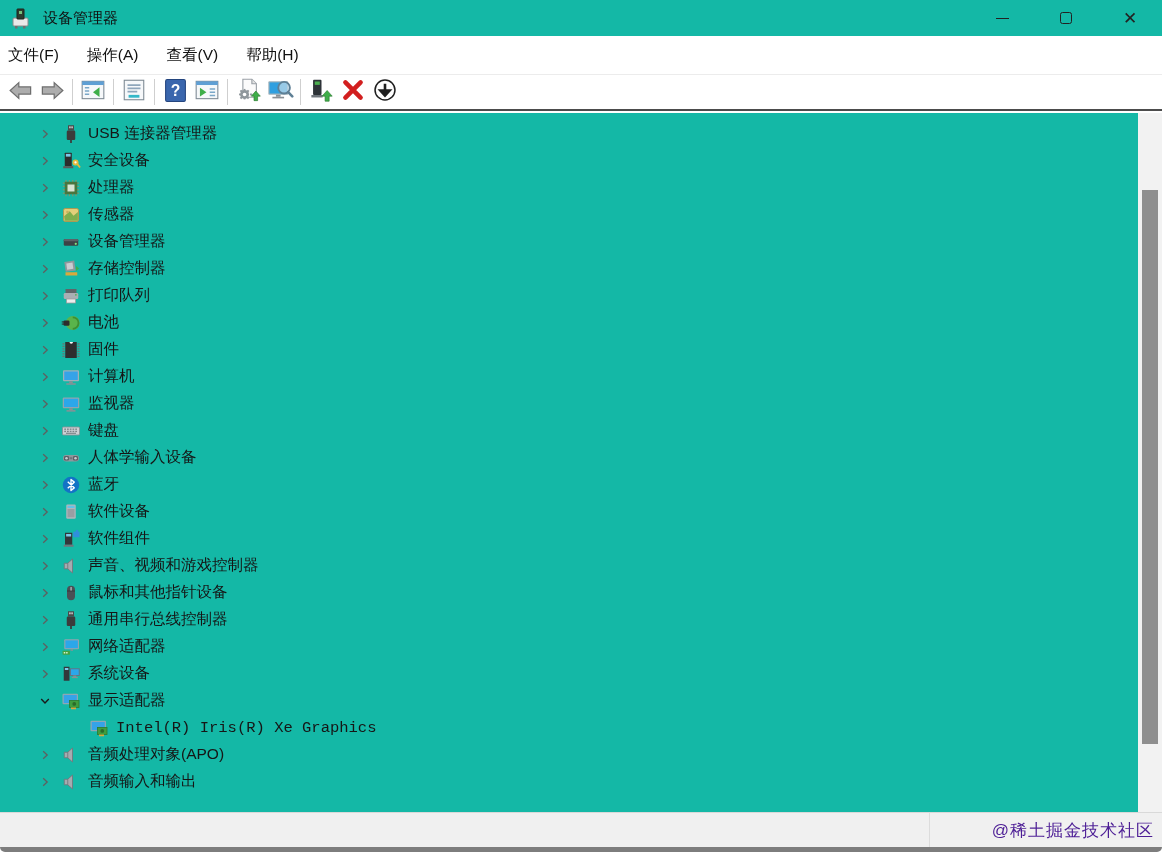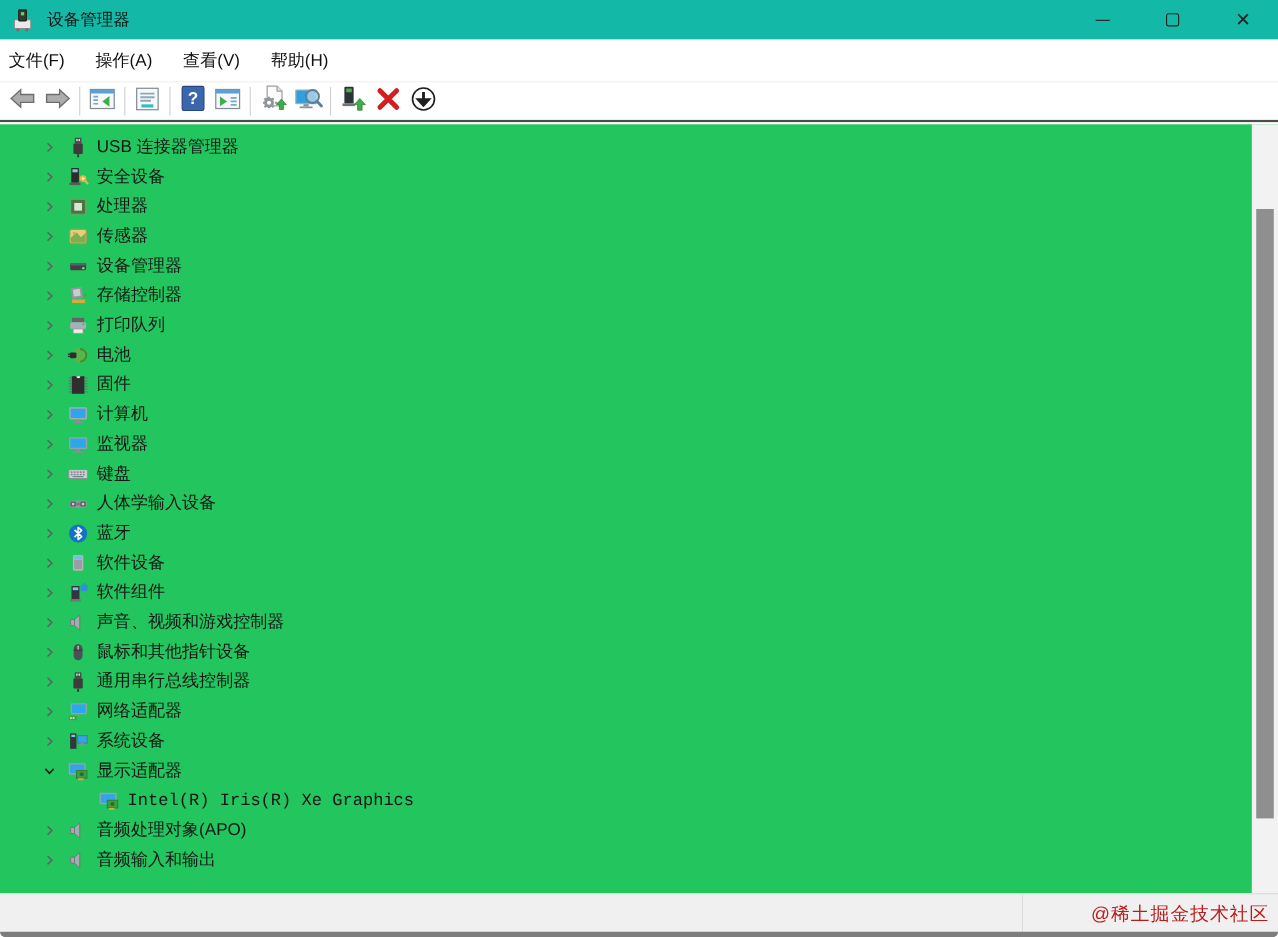--- a/index.html
+++ b/index.html
@@ -23,41 +23,41 @@
   
   .menubar { height:39px; display:flex; align-items:center; padding-left:8px; background:#fff; border-bottom:1px solid #ececec; }
   .menu-item { font-size:15.5px; color:#111; padding:6px 14px 6px 0; margin-right:14px; cursor:default; }
 
   
   .toolbar { height:36px; display:flex; align-items:center; padding-left:4px; background:#fff; border-bottom:2px solid #4c4c4c; }
   .tool-btn { width:32px; height:30px; display:flex; align-items:center; justify-content:center; }
   .tool-sep { width:1px; height:26px; background:#cfcfcf; margin:0 4px; }
 
   
-  .content { position:absolute; top:113px; left:0; right:0; bottom:40px; background:#22c55e; overflow:hidden; }
+  .content { position:absolute; top:113px; left:0; right:0; bottom:40px; background:#14b8a6; overflow:hidden; }
   .tree { padding-top:7px; }
   .tree-row { height:27px; display:flex; align-items:center; white-space:nowrap; }
   .tree-row.lvl0 { padding-left:32px; }
   .tree-row.lvl1 { padding-left:86px;font-family:Liberation Mono, monospace; }
   .chev { width:26px; height:27px; display:inline-flex; align-items:center; justify-content:center; flex:0 0 auto; }
   .item-body { display:inline-flex; align-items:center; padding:2px 7px 2px 3px; border-radius:1px; }
   .item-body.selected { background:#cce8ff; }
   .dev-icon { width:20px; height:20px; margin-right:7px; flex:0 0 auto; }
   .dev-label { font-size:15.5px; color:#161616; }
 
   
   .vscroll { position:absolute; top:113px; right:0; width:24px; bottom:40px; background:#f2f2f2; }
   .vthumb { position:absolute; left:4px; width:16px; background:#8f8f8f; }
 
   
   .statusbar { position:absolute; left:0; right:0; bottom:4px; height:36px; background:#f0f0f0;
                border-top:1px solid #d9d9d9; display:flex; align-items:center; }
   .status-right { margin-left:auto; height:100%; display:flex; align-items:center; justify-content:flex-end;
                   width:233px; border-left:1px solid #dcdcdc; padding-right:8px; }
-  .watermark { font-size:17px; color:#b91c1c; letter-spacing:1px; }
+  .watermark { font-size:17px; color:#4c1d95; letter-spacing:1px; }
   .bottom-edge { position:absolute; left:0; right:0; bottom:0; height:5px; background:#7d7d7d;
                  border-radius:0 0 9px 9px; }
 </style>
 </head>
 <body>
 
 <div class="window">
 
   <div class="titlebar">
     <span class="app-icon">

